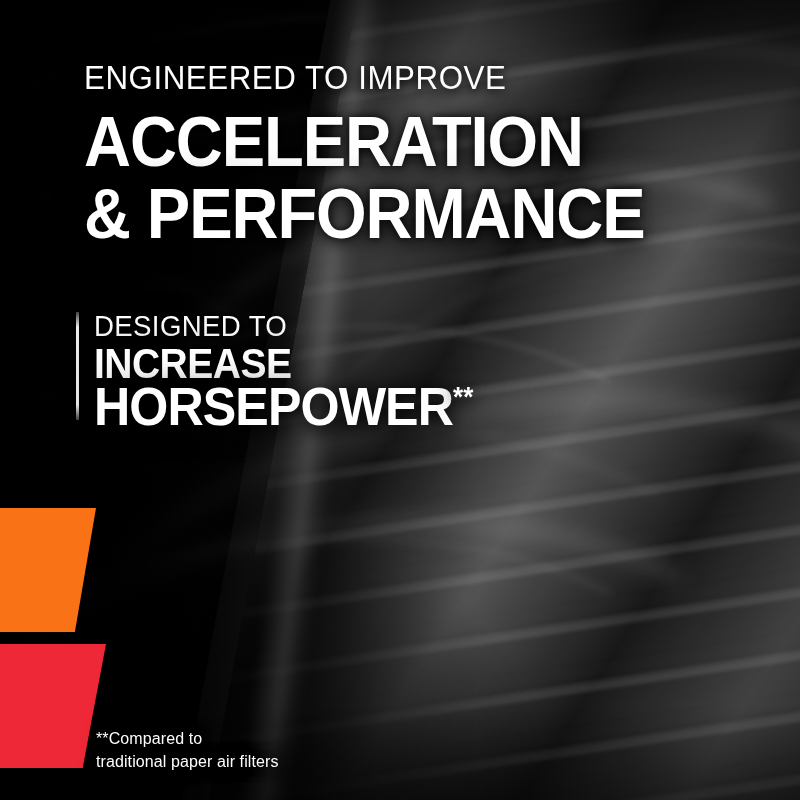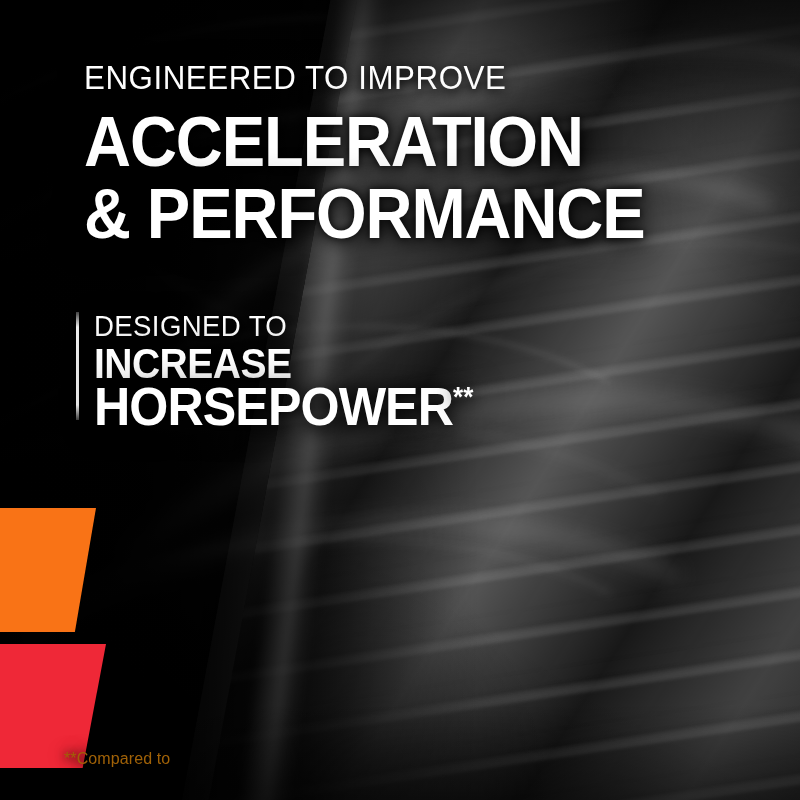--- a/index.html
+++ b/index.html
@@ -357,28 +357,27 @@
     text-shadow: 0 3px 16px rgba(0,0,0,0.95), 0 0 34px rgba(0,0,0,0.85);
   }
   .asterisks {
     font-size: 28px;
     vertical-align: super;
     letter-spacing: 0px;
   }
 
   .footnote {
     position: absolute;
-    left: 64px; top: 728px;
+    left: 96px; top: 728px;
     font-size: 16px;
     font-weight: 400;
     line-height: 1.42;
-    color: #a16207;
+    color: #ffffff;
     letter-spacing: 0.1px;
     text-shadow: 0 1px 8px rgba(0,0,0,0.95), 0 0 18px rgba(0,0,0,0.9);
-    margin-top: 20px;
   }
   .footnote div { white-space: nowrap; }
 </style>
 </head>
 <body>
 
 <div id="stage">
 
   <div class="bg-base"></div>
 
@@ -493,16 +492,17 @@
     <div class="sub-eyebrow">DESIGNED TO</div>
 
     <div class="sub-h-a">INCREASE</div>
 
     <div class="sub-h-b">
       <span>HORSEPOWER</span><span class="asterisks">**</span>
     </div>
 
     <div class="footnote">
       <div>**Compared to</div>
+      <div>traditional paper air filters</div>
     </div>
 
   </div>
 </div>
 
 </body></html>

